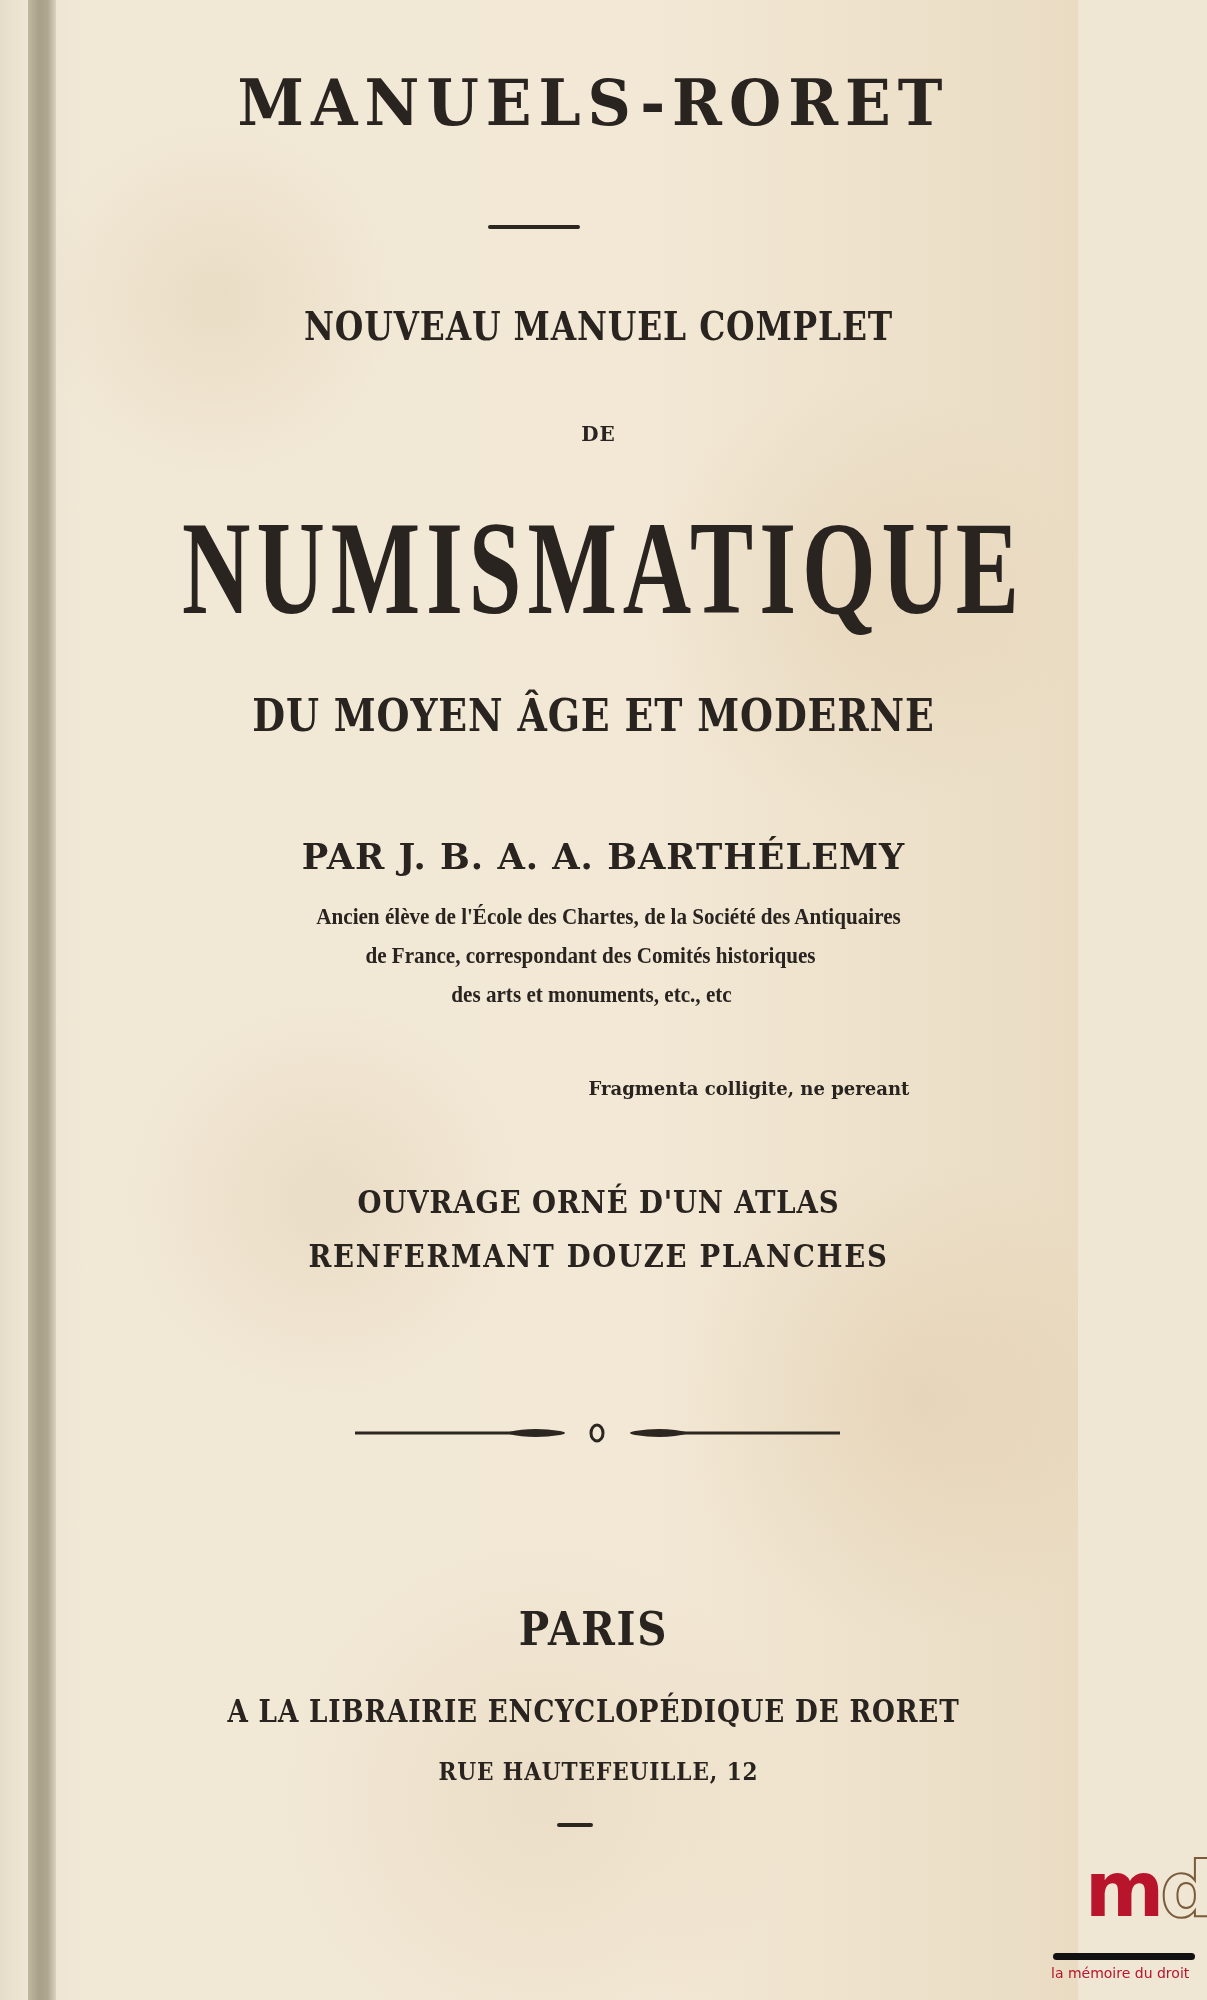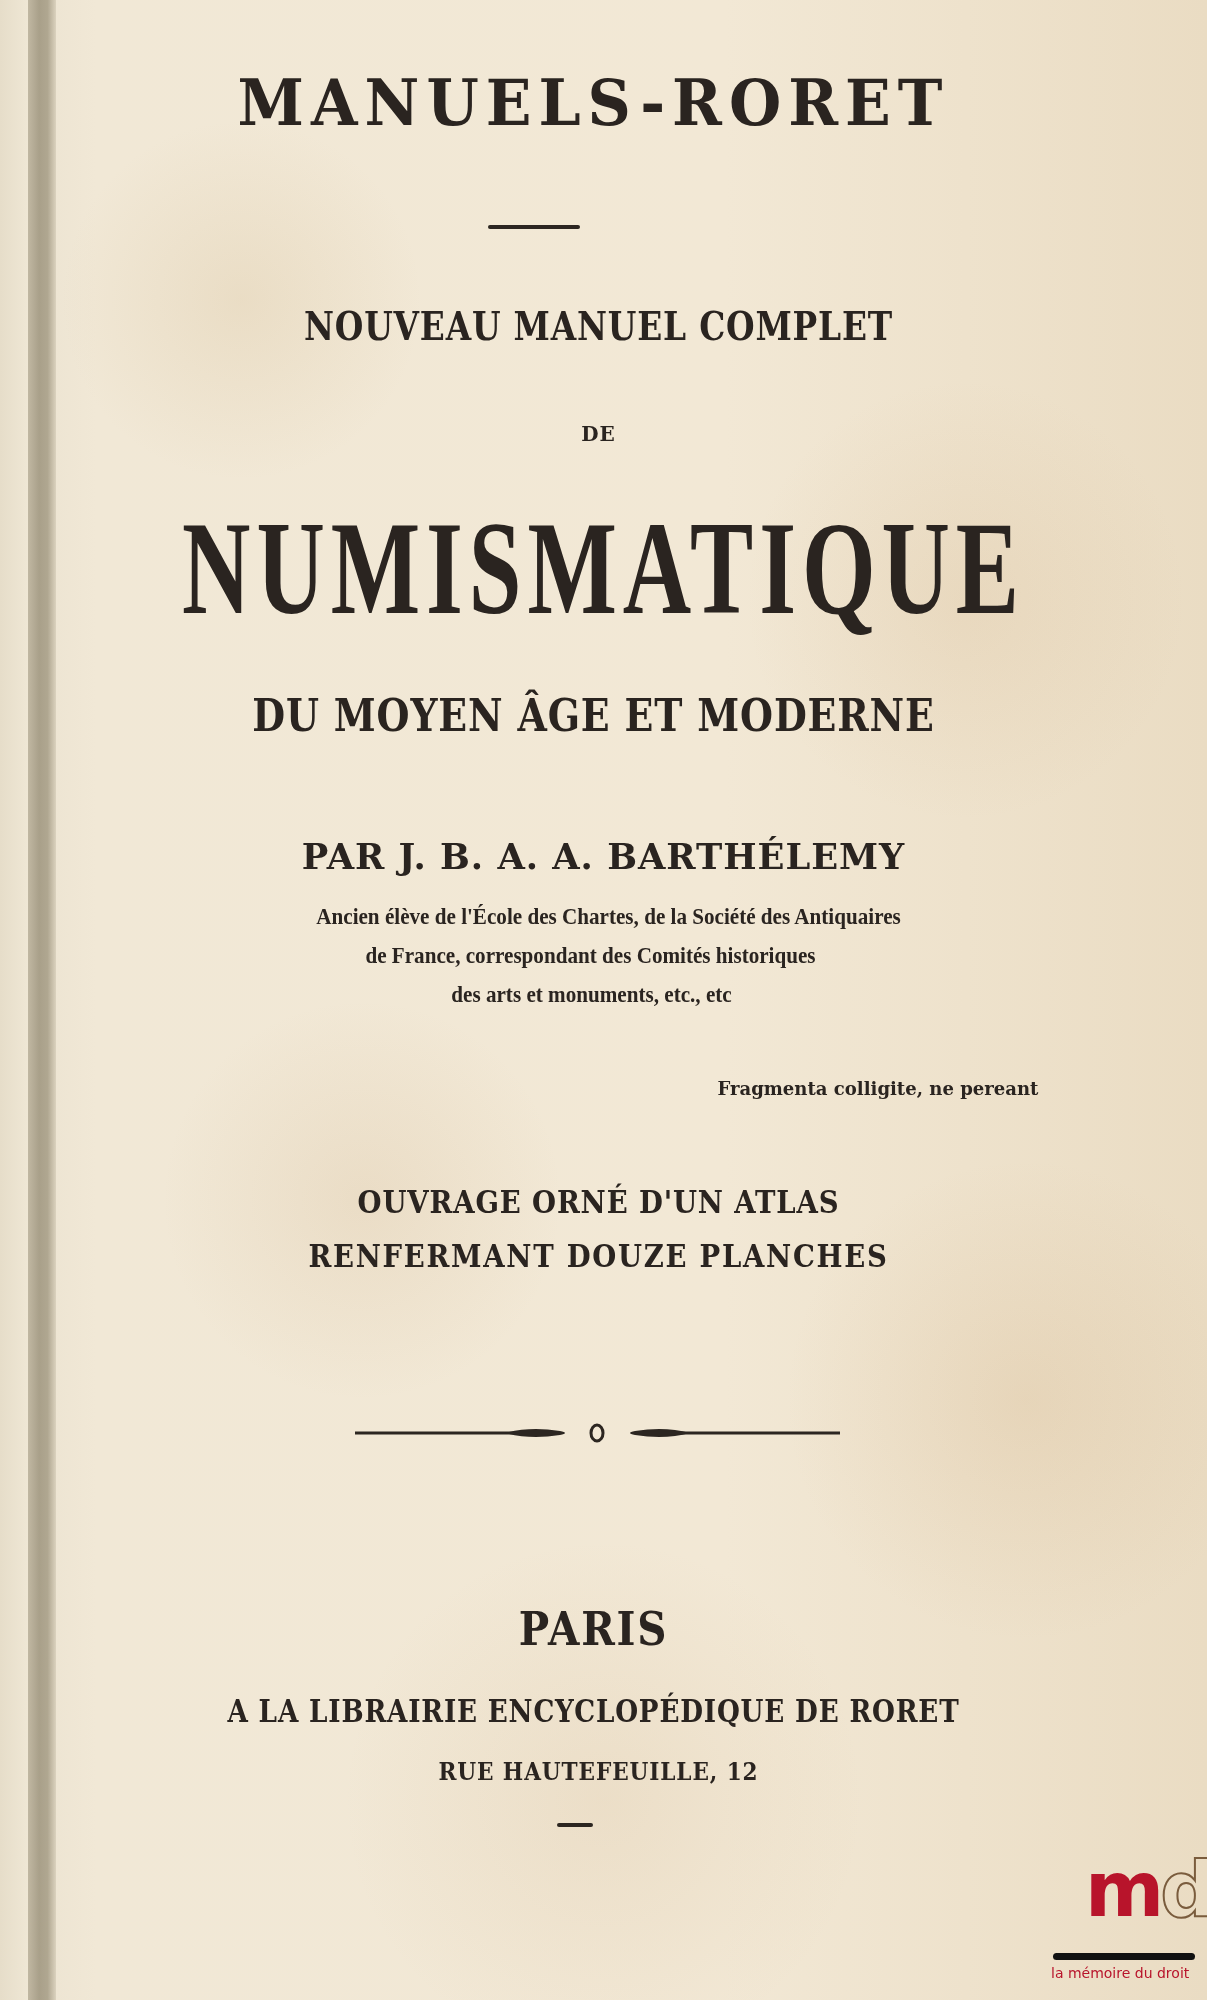--- a/index.html
+++ b/index.html
@@ -3,21 +3,21 @@
   <meta charset="utf-8">
   <style>
     html, body { margin: 0; padding: 0; }
     body {
       width: 1207px; height: 2000px; overflow: hidden; position: relative;
       background: #efe6d3;
       font-family: "DejaVu Serif", "Liberation Serif", serif;
       color: #2a2420;
     }
     .page {
-      position: absolute; left: 0; top: 0; width: 1207px; height: 2000px;
+      position: absolute; left: 0; top: 0; width: 1078px; height: 2000px;
       background:
         radial-gradient(circle at 20% 15%, rgba(200,170,120,0.18) 0, rgba(200,170,120,0) 180px),
         radial-gradient(circle at 80% 30%, rgba(200,160,110,0.15) 0, rgba(200,160,110,0) 220px),
         radial-gradient(circle at 30% 60%, rgba(190,150,100,0.14) 0, rgba(190,150,100,0) 200px),
         radial-gradient(circle at 85% 70%, rgba(200,160,110,0.18) 0, rgba(200,160,110,0) 240px),
         radial-gradient(circle at 50% 90%, rgba(190,150,100,0.12) 0, rgba(190,150,100,0) 260px),
         linear-gradient(90deg, #e9e1cf 0%, #f1e8d6 8%, #f2e8d5 60%, #eadcc3 100%);
     }
     .spine {
       position: absolute; left: 28px; top: 0; width: 28px; height: 2000px;

